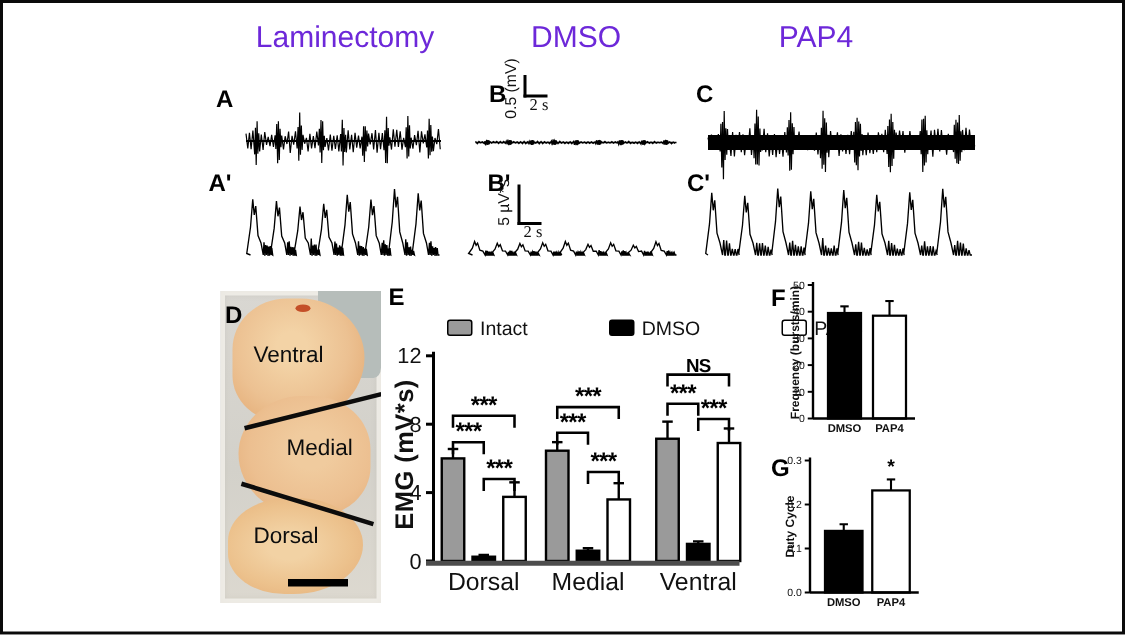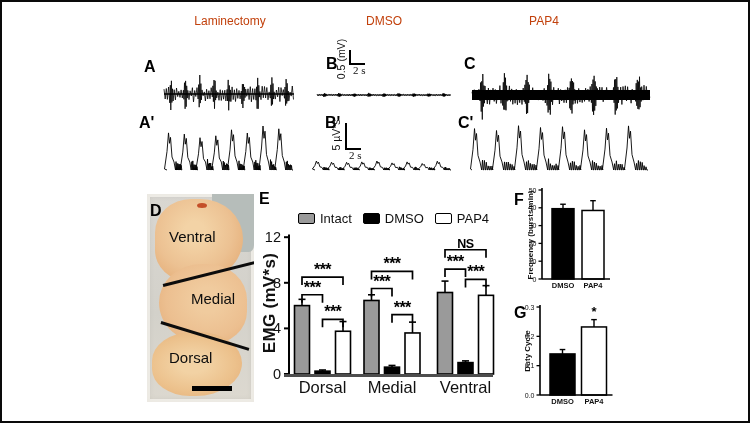--- a/index.html
+++ b/index.html
@@ -1,24 +1,24 @@
 <!DOCTYPE html>
 <html><head>
 <meta charset="utf-8">
 <style>
   html,body{margin:0;padding:0;background:#888;}
   .fig{position:relative;width:750px;height:423px;background:#ffffff;border:2px solid #0a0a0a;
        box-sizing:border-box;font-family:"Liberation Sans",sans-serif;color:#111;overflow:hidden;}
-  .hdr{position:absolute;top:12px;transform:translateX(-50%);font-size:12px;color:#c2410c;white-space:nowrap;}
+  .hdr{position:absolute;top:12px;transform:translateX(-50%);font-size:20px;color:#6d28d9;white-space:nowrap;}
   .plabel{position:absolute;font-weight:bold;font-size:16px;color:#000;white-space:nowrap;}
   .rot{position:absolute;transform:translate(-50%,-50%) rotate(-90deg);white-space:nowrap;}
   .ylabel-e{font-size:17px;font-weight:bold;letter-spacing:.3px;}
   .ylabel-s{font-size:8px;font-weight:bold;}
   svg.abs{position:absolute;overflow:visible;}
-  .legend{position:absolute;left:296px;top:209px;display:flex;align-items:center;font-size:13px;}
+  .legend{position:absolute;left:296px;top:209px;display:flex;align-items:center;font-size:13px;gap:43px;}
   .lgi{display:flex;align-items:center;margin-right:11px;}
   .sw{display:inline-block;width:15px;height:9px;border:1.8px solid #000;border-radius:2px;margin-right:5px;}
   .sbar-l{position:absolute;border-left:2.5px solid #000;border-bottom:2.5px solid #000;}
   .sbar-t{position:absolute;font-size:11px;white-space:nowrap;font-family:Liberation Serif, serif;}
   .sbar-v{position:absolute;font-size:10.5px;transform:translate(-50%,-50%) rotate(-90deg);white-space:nowrap;}
   .photo{position:absolute;left:145px;top:192px;width:107px;height:208px;overflow:hidden;
          background:linear-gradient(175deg,#d9d7d2 0%,#d3d1ca 55%,#ddd9d0 100%);
          box-shadow:inset 0 0 0 3px rgba(242,240,234,.85), inset 0 0 6px rgba(120,118,110,.35);}
   .blob{position:absolute;}
   .reg{position:absolute;font-size:15px;color:#0d0d0d;white-space:nowrap;}

